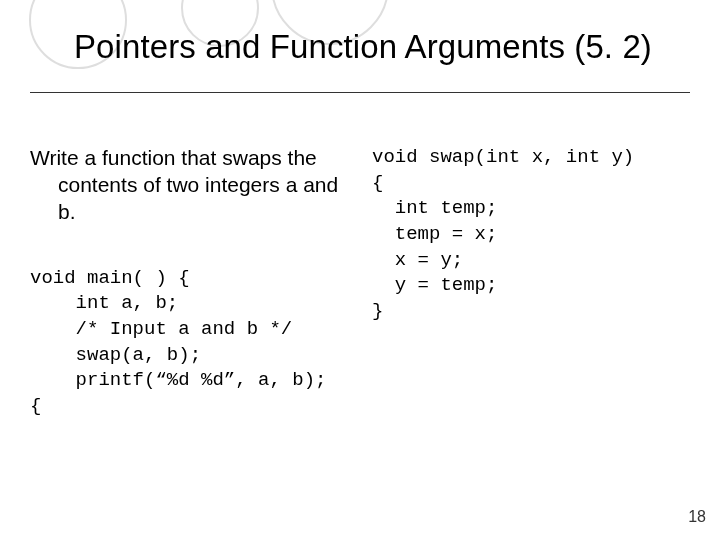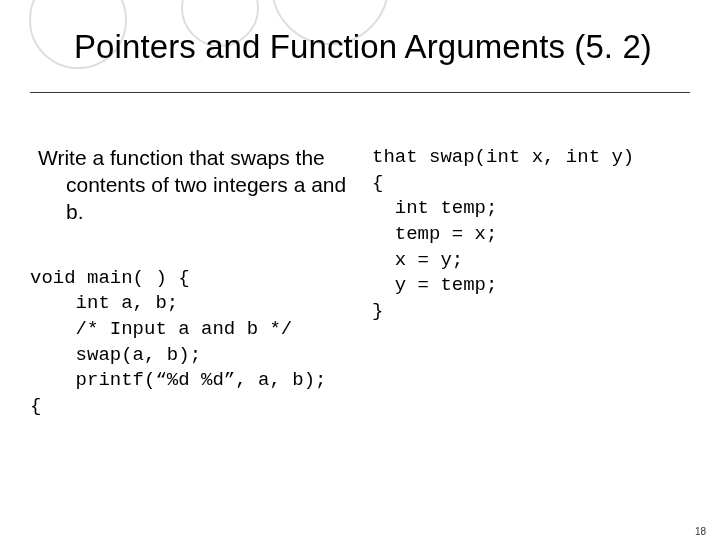--- a/index.html
+++ b/index.html
@@ -46,38 +46,38 @@
     width: 660px;
     display: flex;
     gap: 24px;
   }
   .col {
     flex: 1 1 0;
   }
   .para {
     font-size: 21px;
     line-height: 1.28;
-    margin: 0 0 40px 8px;
+    margin: 0 0 40px 0;
   }
   .para .hang {
     display: block;
     padding-left: 28px;
     text-indent: -28px;
   }
   .code {
     font-family: "Courier New", Courier, monospace;
     font-size: 19px;
     line-height: 1.35;
     white-space: pre;
   }
   .pagenum {
     position: absolute;
     right: 14px;
-    bottom: 3px;
-    font-size: 10px;
+    bottom: 14px;
+    font-size: 16px;
     color: #333;
   }
 </style>
 </head>
 <body>
 
 <svg class="deco" viewBox="0 0 720 90">
   <circle cx="78" cy="20" r="48" fill="none" stroke="#dedede" stroke-width="2"></circle>
   <circle cx="220" cy="8" r="38" fill="none" stroke="#dedede" stroke-width="2"></circle>
   <circle cx="330" cy="-14" r="58" fill="none" stroke="#dedede" stroke-width="2"></circle>
@@ -92,21 +92,21 @@
         <span class="hang">Write a function that swaps the contents of two integers a and b.</span>
       </p>
     <div class="code">void main( ) {
     int a, b;
     /* Input a and b */
     swap(a, b);
     printf(“%d %d”, a, b);
 {</div>
   </div>
   <div class="col">
-    <div class="code">that swap(int x, int y)
+    <div class="code">void swap(int x, int y)
 {
   int temp;
   temp = x;
   x = y;
   y = temp;
 }</div>
   </div>
 </div>
 
 <div class="pagenum">18</div>

